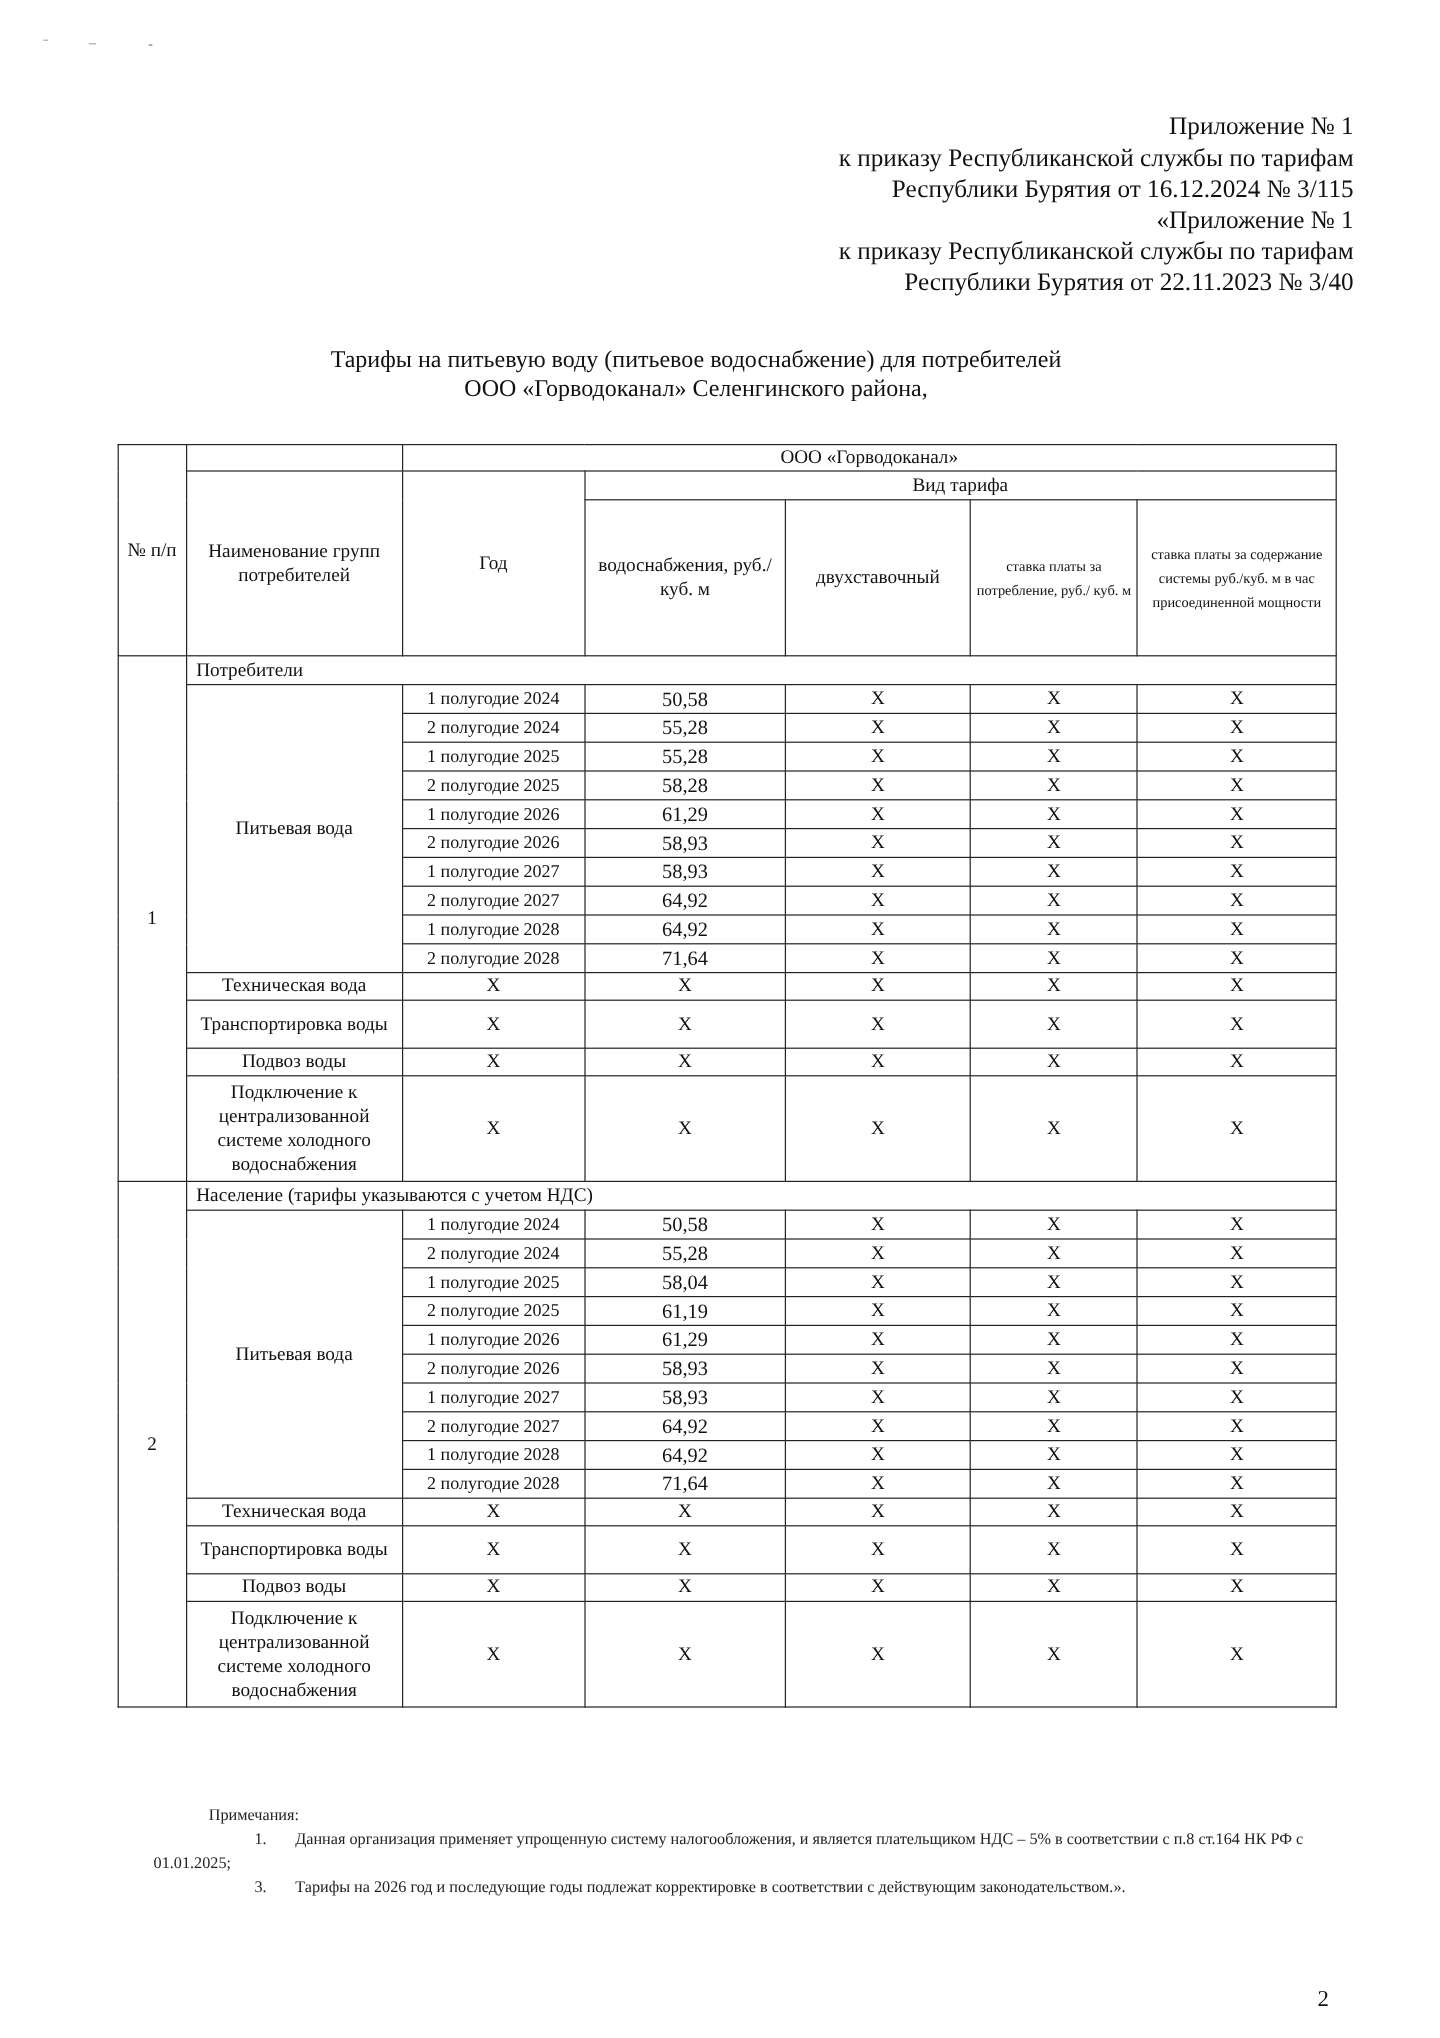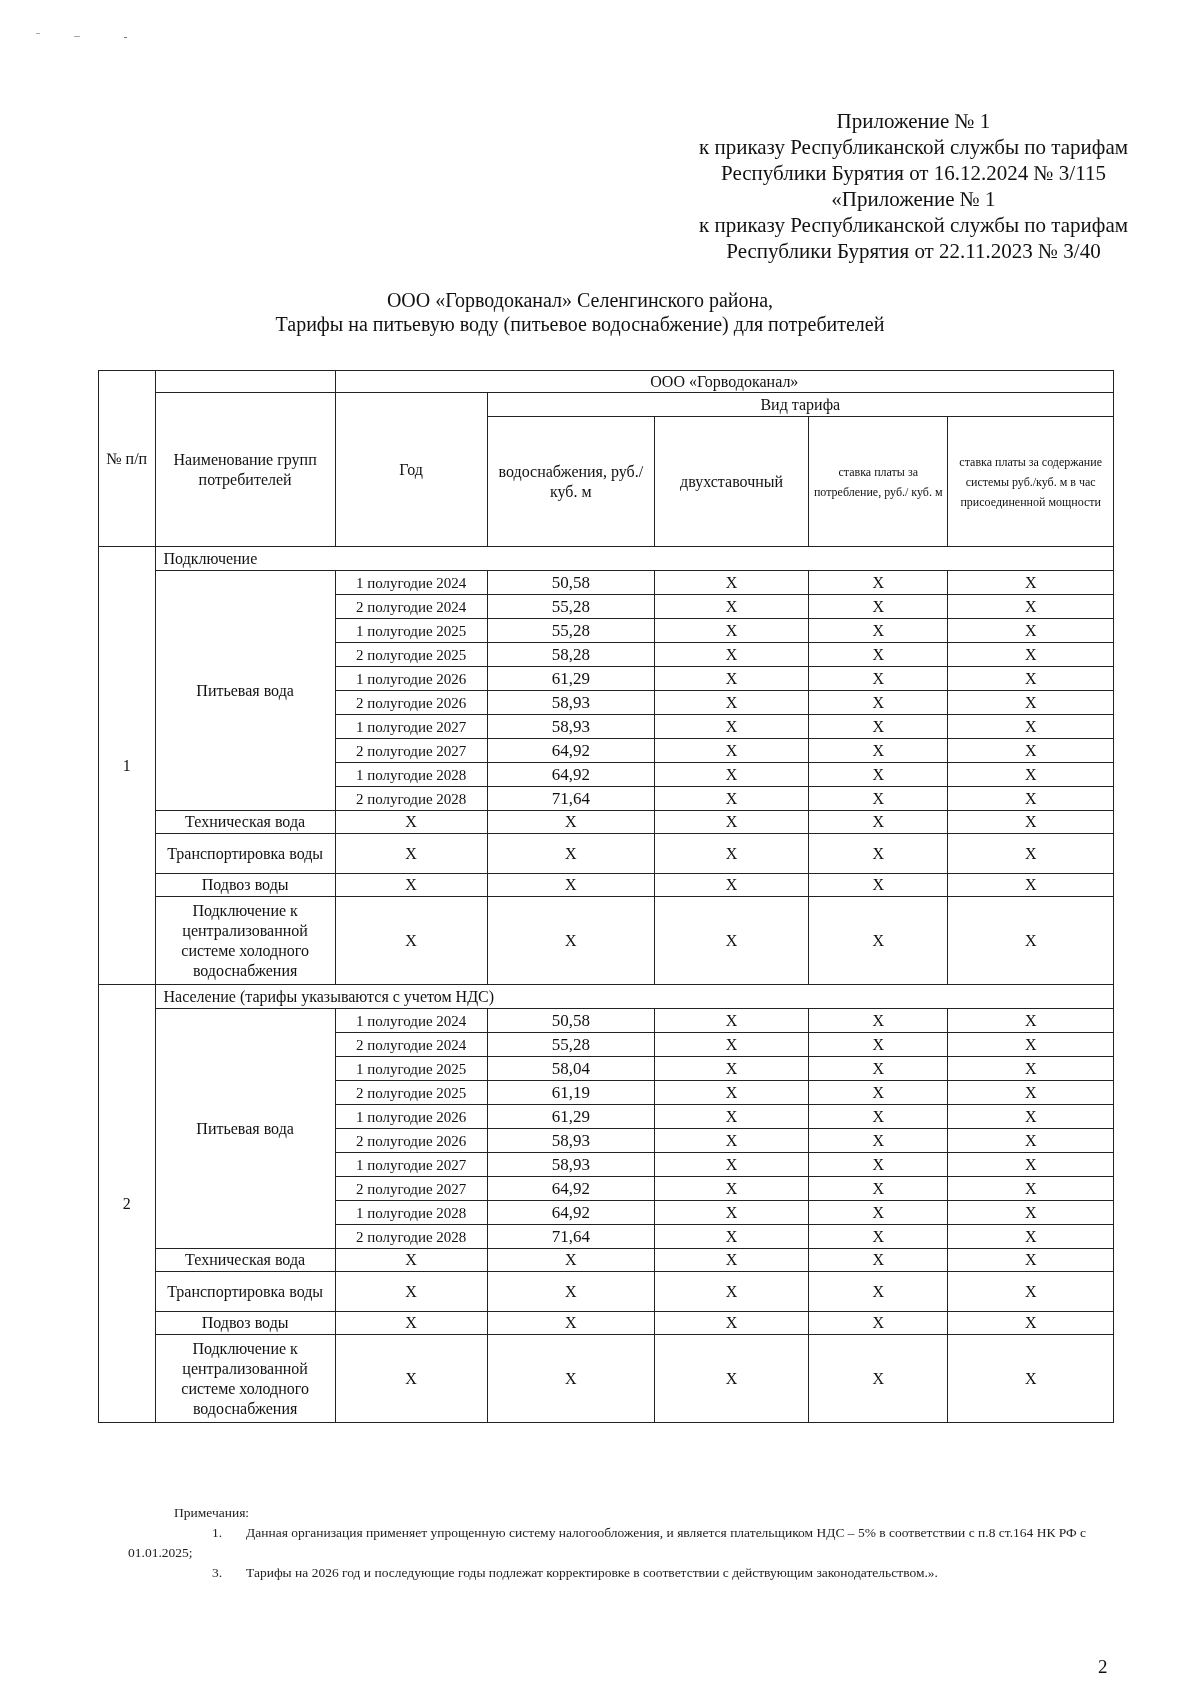--- a/index.html
+++ b/index.html
@@ -1,18 +1,18 @@
 <!DOCTYPE html>
 <html><head>
 <meta charset="utf-8">
 <style>
   html, body { margin: 0; padding: 0; background: #ffffff; }
   body { width: 1200px; height: 1698px; position: relative; overflow: hidden;
          font-family: "Liberation Serif", "DejaVu Serif", serif; color: #111; }
-  .header { position: absolute; right: 72px; top: 108px; text-align: center;
+  .header { position: absolute; right: 72px; top: 92px; text-align: right;
             font-size: 21px; line-height: 26px; }
   .title { position: absolute; left: 150px; width: 860px; top: 288px; text-align: center;
            font-size: 20px; line-height: 24px; }
   table.tariffs { position: absolute; left: 98px; top: 370px; width: 1016px;
                   border-collapse: collapse; table-layout: fixed; font-size: 16px; }
   table.tariffs td { border: 1px solid #222; text-align: center; vertical-align: middle;
                      padding: 0 3px; line-height: 20px; }
   .r { height: 24px; }
   .gl { text-align: left !important; padding-left: 8px !important; }
   .per { font-size: 15px; }
@@ -39,22 +39,22 @@
 <div class="header">
   <div>Приложение № 1</div>
   <div>к приказу Республиканской службы по тарифам</div>
   <div>Республики Бурятия от 16.12.2024 № 3/115</div>
   <div>«Приложение № 1</div>
   <div>к приказу Республиканской службы по тарифам</div>
   <div>Республики Бурятия от 22.11.2023 № 3/40</div>
 </div>
 
 <div class="title">
+  <div>Тарифы на питьевую воду (питьевое водоснабжение) для потребителей</div>
   <div>ООО «Горводоканал» Селенгинского района,</div>
-  <div>Тарифы на питьевую воду (питьевое водоснабжение) для потребителей</div>
 </div>
 
 <table class="tariffs">
   <colgroup>
     <col style="width:54px">
       <col style="width:172px">
       <col style="width:145px">
     <col style="width:160px">
       <col style="width:147px">
       <col style="width:133px">
@@ -72,21 +72,21 @@
       <td colspan="4">Вид тарифа</td>
     </tr>
     <tr style="height:130px">
       <td>водоснабжения, руб./ куб. м</td>
       <td>двухставочный</td>
       <td class="hdr-small">ставка платы за потребление, руб./ куб. м</td>
       <td class="hdr-small">ставка платы за содержание системы руб./куб. м в час присоединенной мощности</td>
     </tr>
   <tr class="r">
         <td rowspan="15">1</td>
-        <td colspan="6" class="gl">Подключение</td>
+        <td colspan="6" class="gl">Потребители</td>
       </tr>
       <tr class="r">
         <td rowspan="10">Питьевая вода</td>
         <td class="per">1 полугодие 2024</td>
         <td class="val">50,58</td>
         <td>X</td>
         <td>X</td>
         <td>X</td>
       </tr>
       <tr class="r">

